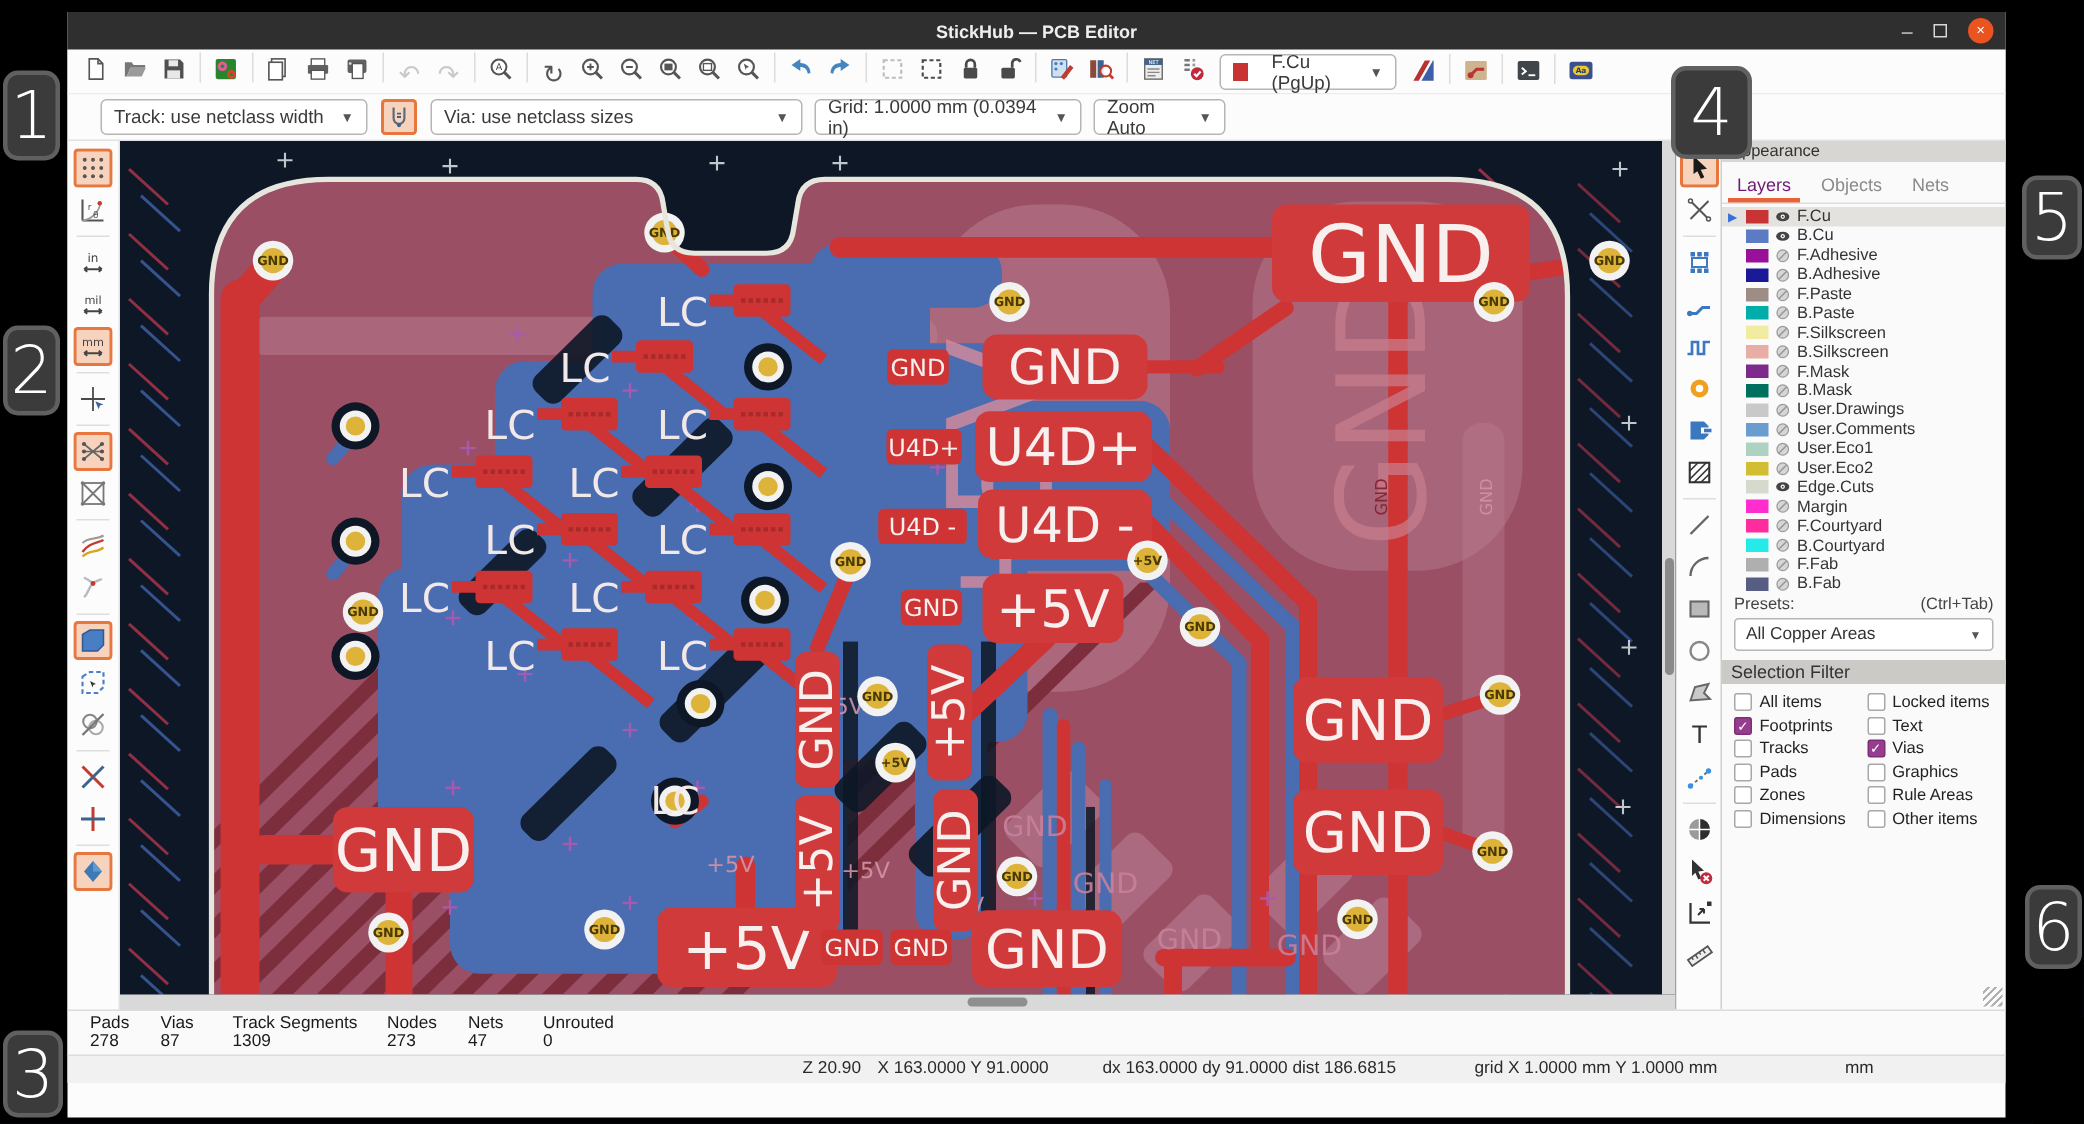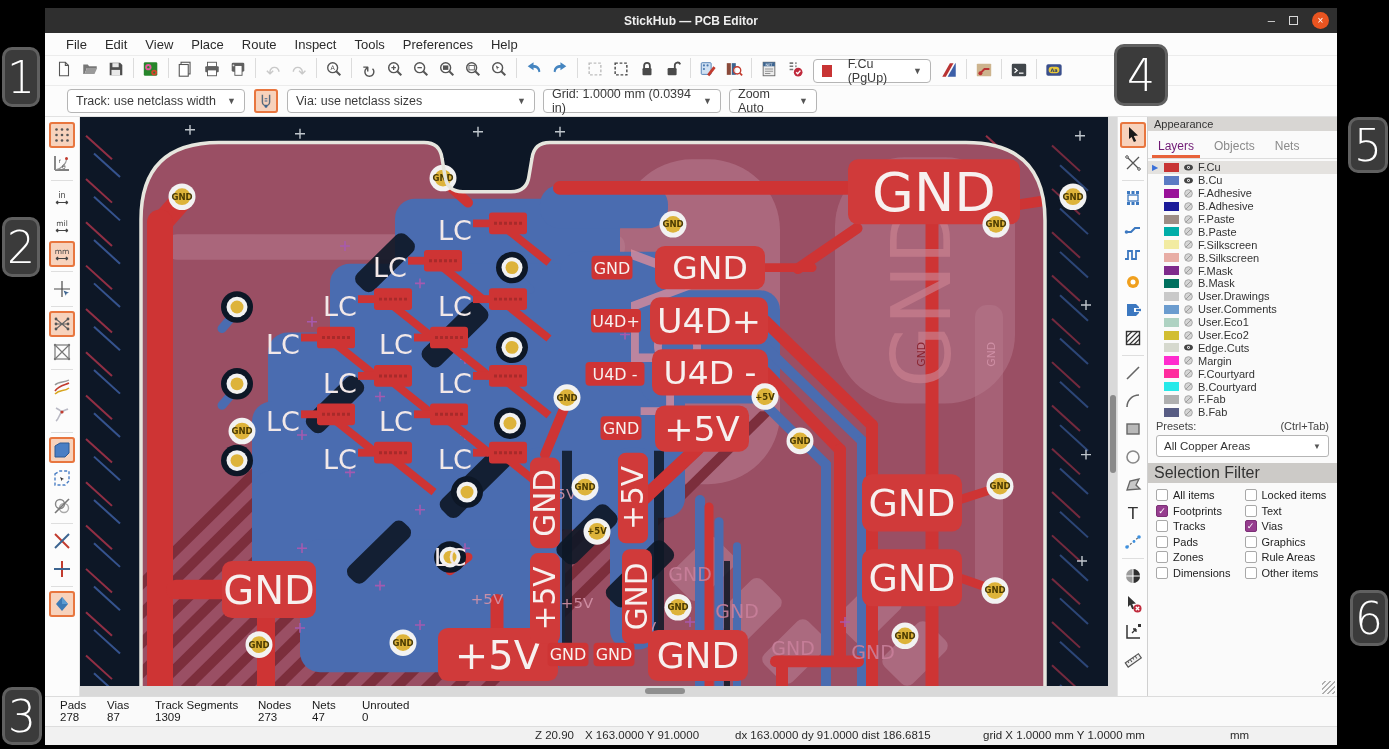--- a/index.html
+++ b/index.html
@@ -62,21 +62,21 @@
   .lrow { display:flex; align-items:center; height:12.9px; padding-left:4px; gap:4px; }
   .lrow.sel { background:#e4e2df; }
   .lrow .arrow { width:8px; font-size:8px; color:#3a6fd8; }
   .lrow .sw { width:15px; height:9px; }
   .lrow .eye svg { width:11px; height:11px; display:block; }
   .lrow .lname { font-size:11px; }
   .ldo { padding:4px 6px; font-size:11.5px; color:#222; border-top:1px solid #e2e2e2; margin-top:auto; }
   .presets-row { display:flex; justify-content:space-between; padding:3px 8px 2px; font-size:11px; color:#444; }
   .preset-select { margin:1px 8px 6px; height:22px; border:1px solid #b5b5b5; border-radius:3px; background:#fff; display:flex; align-items:center; padding:0 7px; font-size:11.5px; }
   .preset-select .caret { margin-left:auto; font-size:8px; color:#555; }
-  .sf-header { background:#cccac7; padding:1px 6px; font-size:16px; }
+  .sf-header { background:#cccac7; padding:1px 6px; font-size:12px; }
   .sf-grid { display:grid; grid-template-columns:1fr 1fr; padding:6px 4px 2px 8px; row-gap:3.5px; }
   .sf-item { display:flex; gap:5px; font-size:11px; color:#222; }
   .cb { width:12px; height:12px; border:1px solid #a8a8a8; border-radius:2px; background:#fff; display:flex; align-items:center; justify-content:center; }
   .cb.on { background:#963d8f; border-color:#7c2f76; color:#fff; font-size:9px; }
   .grip { margin-top:auto; align-self:flex-end; width:13px; height:13px; margin-right:2px; margin-bottom:2px;
     background:repeating-linear-gradient(135deg, transparent 0 2px, #b0b0b0 2px 3.5px); }
 
   
   .statusbar1 { position:relative; height:30px; background:#fafafa; border-top:1px solid #dcdcdc; font-size:11.5px; color:#1a1a1a; }
   .stat-col { position:absolute; top:2px; }
@@ -100,31 +100,20 @@
 
     <div class="titlebar">
       <span class="title">StickHub — PCB Editor</span>
       <div class="win-controls">
         <span class="wc-min">–</span>
         <span class="wc-max"></span>
         <span class="wc-close">×</span>
       </div>
     </div>
 
-    <div class="menubar" id="menubar">
-        <span class="menu-item">File</span>
-        <span class="menu-item">Edit</span>
-        <span class="menu-item">View</span>
-        <span class="menu-item">Place</span>
-        <span class="menu-item">Route</span>
-        <span class="menu-item">Inspect</span>
-        <span class="menu-item">Tools</span>
-        <span class="menu-item">Preferences</span>
-        <span class="menu-item">Help</span>
-      </div>
 
     <div class="maintoolbar">
       <span id="tb-icons-left"><span class="ti">
             <svg viewBox="0 0 20 20">
               <path d="M5 2.5h6.5L15 6v11.5H5z" fill="#fdfdfd" stroke="#555" stroke-width="1.2"></path>
               <path d="M11.5 2.5V6H15" fill="none" stroke="#555" stroke-width="1.2"></path>
             </svg>
           </span><span class="ti">
             <svg viewBox="0 0 20 20">
               <path d="M2.5 15.5V5h5l1.5 2h8.5v2h-11L4 15.5z" fill="#777"></path>

